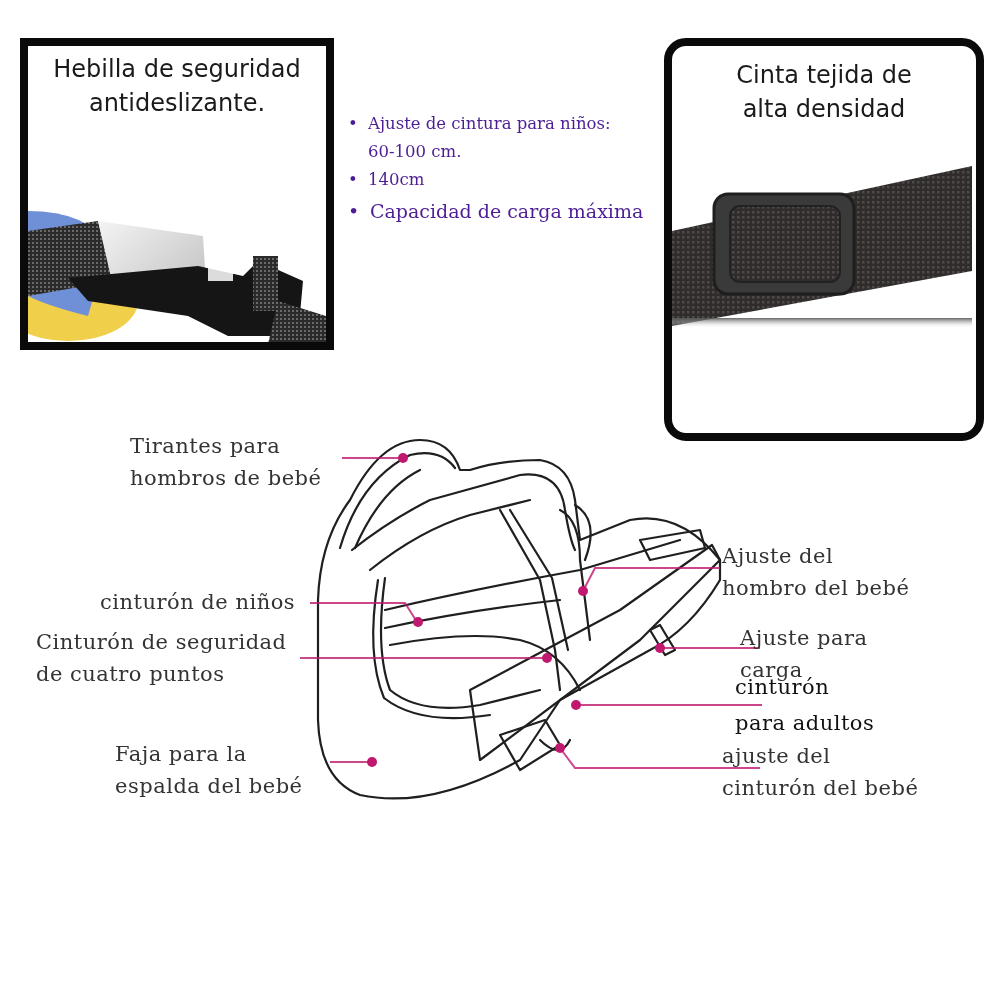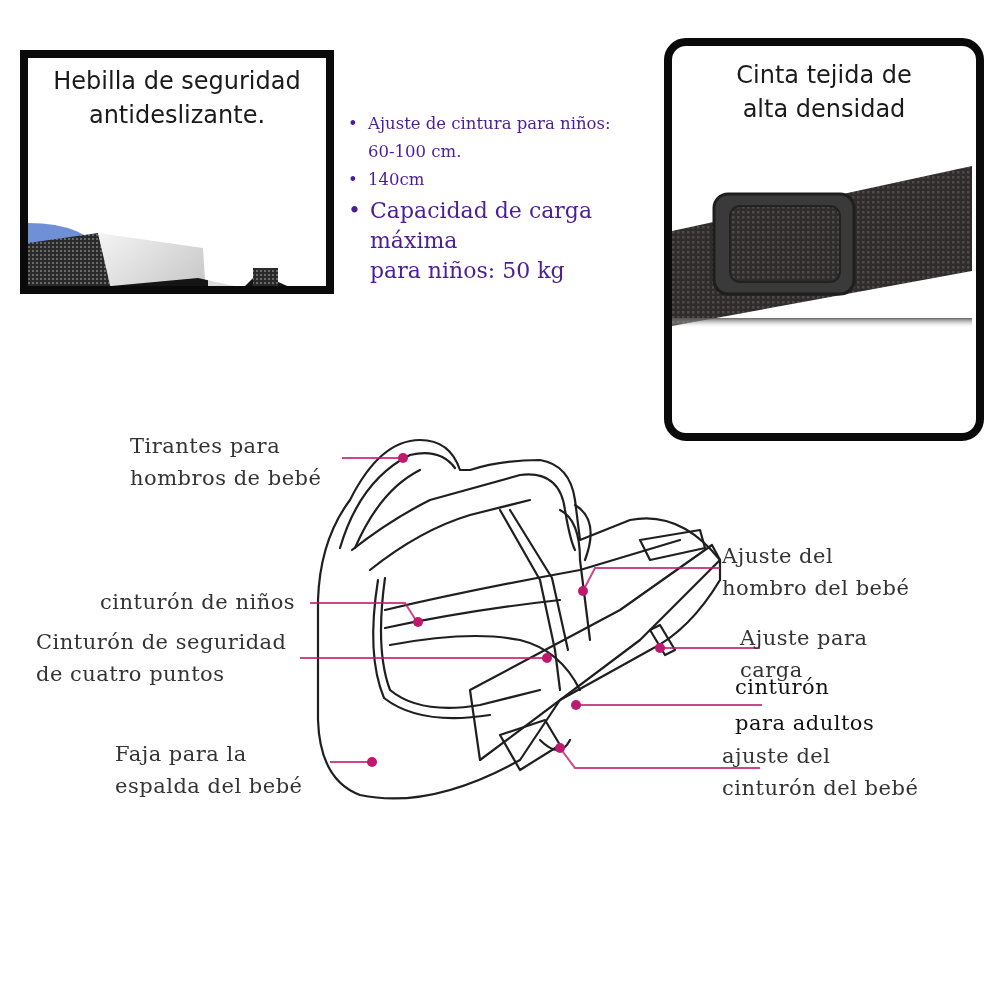--- a/index.html
+++ b/index.html
@@ -1,27 +1,27 @@
 <!DOCTYPE html>
 <html><head>
 <meta charset="utf-8">
 <style>
   html, body { margin:0; padding:0; background:#ffffff; }
   body { width:1000px; height:1000px; position:relative; overflow:hidden; font-family:"DejaVu Serif", serif; color:#2b2b2b; }
   .panel { position:absolute; background:#fff; border:8px solid #0a0a0a; box-sizing:border-box; overflow:hidden; }
-  .panel-left { left:20px; top:38px; width:314px; height:244px;margin-top:12px; }
+  .panel-left { left:20px; top:38px; width:314px; height:312px; }
   .panel-right { left:664px; top:38px; width:320px; height:403px;border-radius:22px; }
   .panel-title { position:absolute; left:0; right:0; text-align:center; font-family:"DejaVu Sans", sans-serif; font-size:24px; line-height:34px; color:#1a1a1a; }
   .panel-left .panel-title { top:6px; }
   .panel-right .panel-title { top:12px; }
   .panel svg { position:absolute; left:0; top:0; }
   .specs { position:absolute; left:346px; top:110px; width:320px; font-family:"DejaVu Serif", serif; font-size:16.5px; line-height:28px; color:#4c1d95; margin:0; padding:0; list-style:none; }
   .specs li { position:relative; padding-left:22px; }
   .specs li::before { content:"•"; position:absolute; left:2px; top:0; }
-  .specs li.big { font-size:22px; padding-left:24px; margin-top:2px; line-height:30px; }
+  .specs li.big { font-size:19px; padding-left:24px; margin-top:2px; line-height:30px; }
   .diagram { position:absolute; left:0; top:400px; width:1000px; height:440px; }
   .label { position:absolute; font-family:"DejaVu Serif", serif; font-size:21px; line-height:32px; color:#333; text-align:left; white-space:nowrap; letter-spacing:0.5px; }
   .label.dark { color:#111; }
 </style>
 </head>
 <body>
 
 <div class="panel panel-left">
   <div class="panel-title">
     <div>Hebilla de seguridad</div>
@@ -56,21 +56,20 @@
 <ul class="specs">
   <li>
     <div>Ajuste de cintura para niños:</div>
     <div>60-100 cm.</div>
   </li>
   <li>
     <div>140cm</div>
   </li>
   <li class="big">
     <div>Capacidad de carga máxima</div>
-    <div>para niños: 50 kg</div>
   </li>
 </ul>
 
 <div class="panel panel-right">
   <div class="panel-title">
     <div>Cinta tejida de</div>
     <div>alta densidad</div>
   </div>
   <svg width="304" height="304" viewBox="0 0 304 304">
     <defs>

